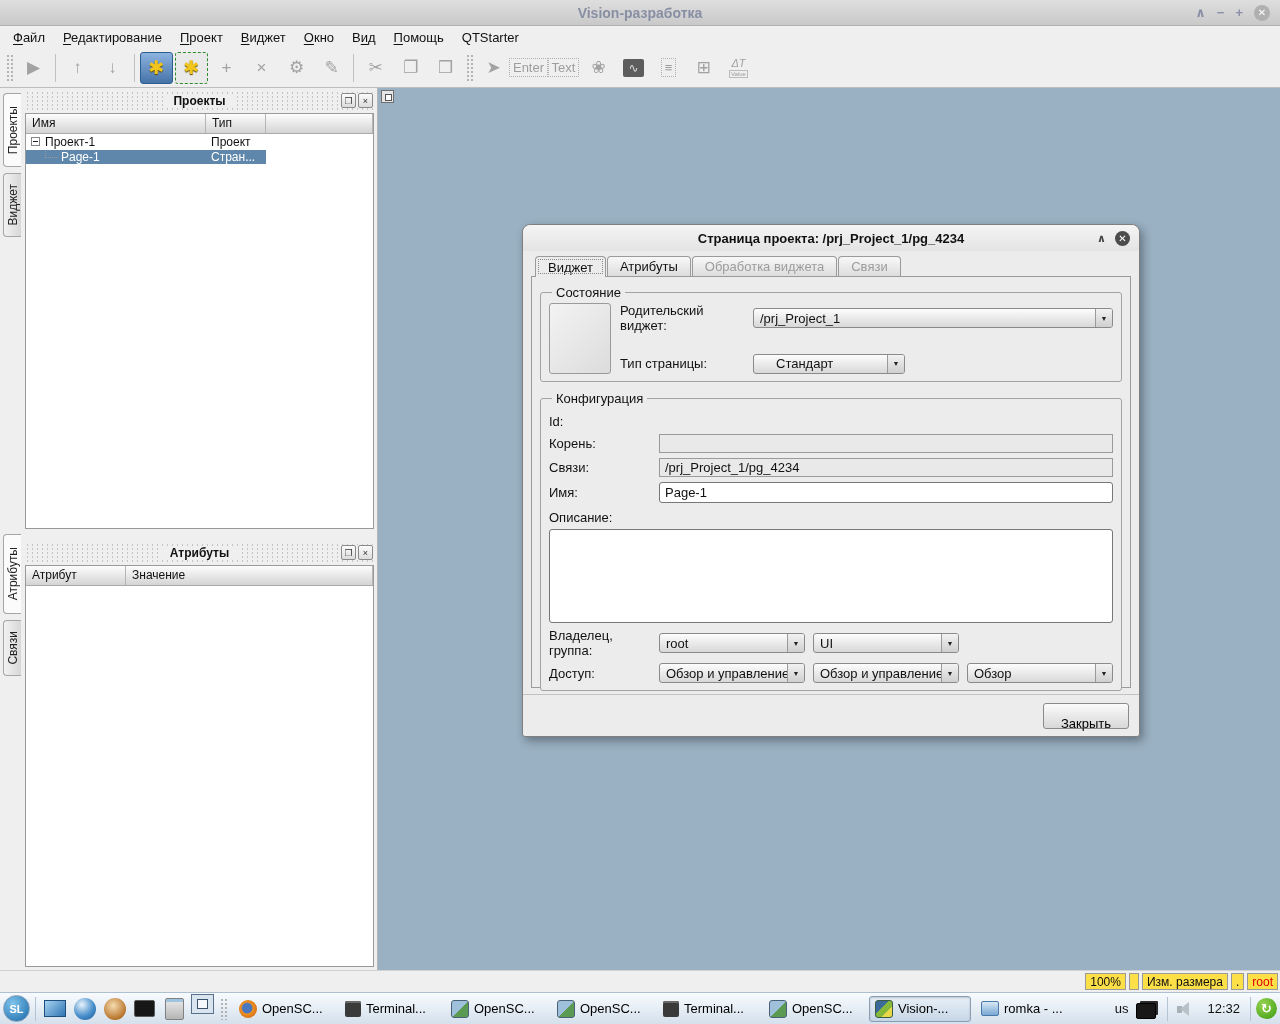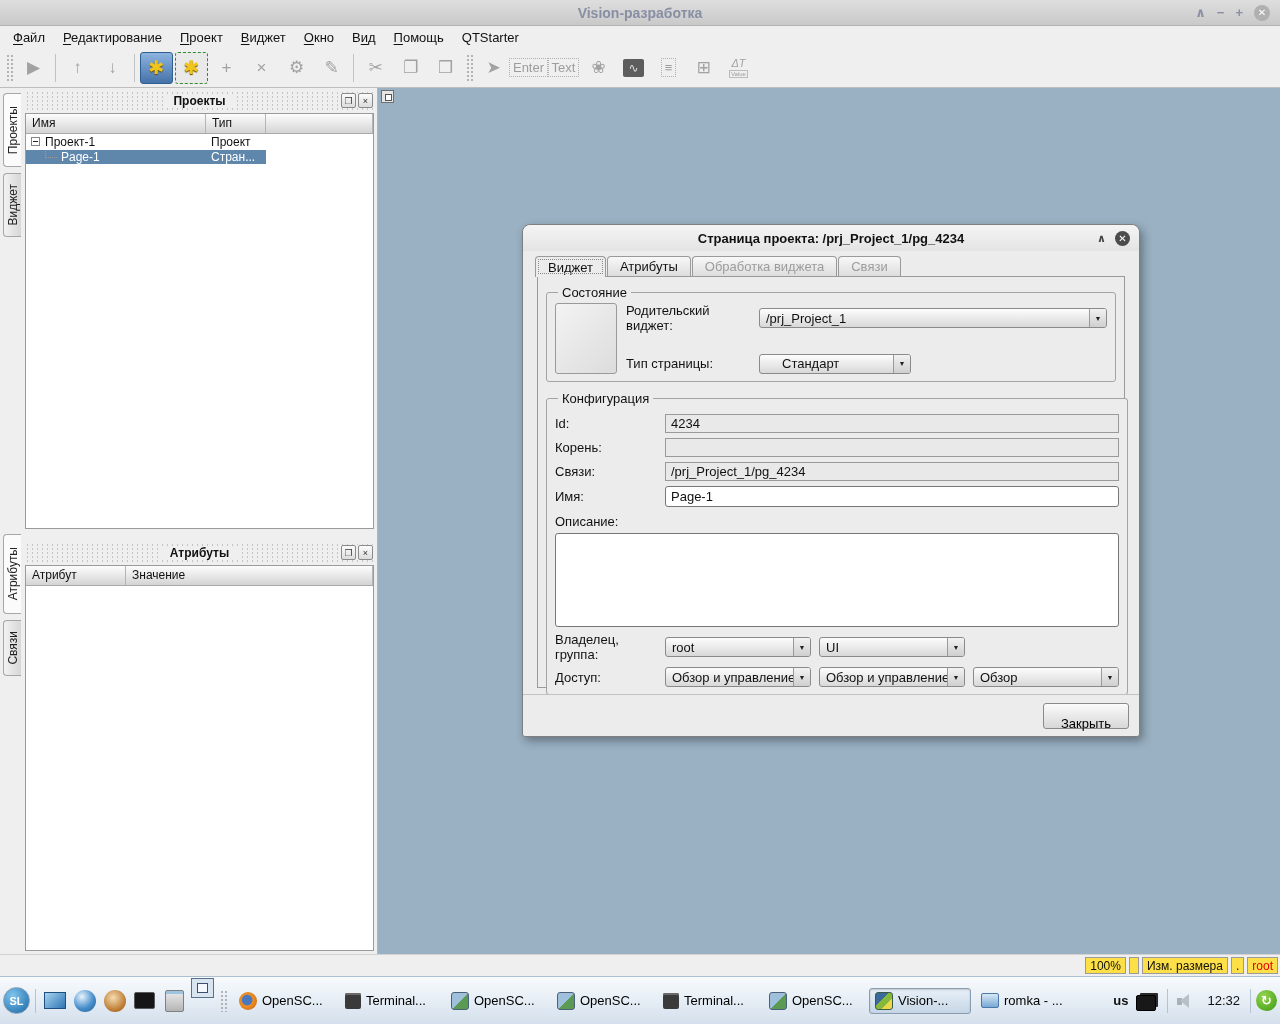--- a/index.html
+++ b/index.html
@@ -87,21 +87,21 @@
   .dlg-btns { position:absolute; right:9px; top:0; height:100%; display:flex; align-items:center; gap:9px; }
   .dlg-shade { color:#444; font-size:11px; font-weight:bold; }
   .dlg-close { width:15px; height:15px; border-radius:50%; background:#4c4c4c; color:#fff; font-size:10px;
                display:flex; align-items:center; justify-content:center; }
   .dlg-tabs { display:flex; flex:none; padding:5px 0 0 12px; position:relative; z-index:2; }
   .dtab { height:20px; padding:0 12px; display:flex; align-items:center; font-size:13px; margin-right:1px;
           border:1px solid #9a9a9a; border-bottom:none; border-radius:4px 4px 0 0;
           background:linear-gradient(#f8f8f8,#dddddd); }
   .dtab.active { background:#ececec; height:21px; margin-bottom:-1px; outline:1px dotted #8a8a8a; outline-offset:-4px; }
   .dtab.disabled { color:#9c9c9c; }
-  .dlg-pane { flex:1; margin:0 14px; border:1px solid #9a9a9a; background:#ececec; padding:8px; display:flex; flex-direction:column; min-height:0; }
+  .dlg-pane { flex:1; margin:0 8px; border:1px solid #9a9a9a; background:#ececec; padding:8px; display:flex; flex-direction:column; min-height:0; }
   fieldset { border:1px solid #a3a3a3; border-radius:3px; padding:3px 8px 7px; background:#ececec; }
   legend { font-size:13px; padding:0 4px; margin-left:3px; }
   .fs-state { flex:none; }
   .fs-config { flex:1; margin-top:9px; display:flex; flex-direction:column; }
   .state-grid { display:flex; gap:9px; }
   .preview-btn { width:62px; height:71px; flex:none; border:1px solid #9a9a9a; border-radius:3px; background:linear-gradient(135deg,#f3f3f3,#dcdcdc); }
   .state-rows { flex:1; display:flex; flex-direction:column; justify-content:space-between; min-width:0; }
   .frow { display:flex; align-items:center; min-height:21px; }
   .frow > label { width:133px; flex:none; font-size:13px; }
   .checkbox { width:13px; height:13px; border:1px solid #767676; background:#fff; border-radius:1px; }
@@ -126,21 +126,21 @@
          background:linear-gradient(#fbfbfb,#d7d7d7); font-family:inherit; }
 
   
   .statusbar { height:22px; flex:none; background:#efefef; border-top:1px solid #d2d2d2; display:flex; align-items:center;
                justify-content:flex-end; gap:3px; padding:0 2px; font-size:12px; }
   .sb-box { height:17px; border:1px solid #9a9a9a; background:#fde047; display:flex; align-items:center; padding:0 4px; }
   .sb-spacer { width:7px; }
   .sb-user { color:#e00000; }
 
   
-  .taskbar { height:48px; flex:none; background:linear-gradient(#f8fbfe,#d4e0ec); border-top:1px solid #aebfd0;
+  .taskbar { height:32px; flex:none; background:linear-gradient(#f8fbfe,#d4e0ec); border-top:1px solid #aebfd0;
              display:flex; align-items:center; padding:0 3px; gap:3px; }
   .start-btn { width:27px; height:27px; flex:none; border-radius:50%; border:1px solid #8aa0b8; color:#fff; font-weight:bold; font-size:11px;
                background:radial-gradient(circle at 35% 30%,#7fc4ec,#1667a8); display:flex; align-items:center; justify-content:center; }
   .tb-sep { width:1px; height:24px; background:#b4c3d4; margin:0 2px; flex:none; }
   .launcher { width:27px; height:27px; flex:none; display:flex; align-items:center; justify-content:center; }
   .ticon { flex:none; }
   .ticon-desktop { width:22px; height:17px; background:linear-gradient(135deg,#a8d4f0,#2e74b4); border:1px solid #1f4f7f; }
   .ticon-globe { width:22px; height:22px; border-radius:50%; background:radial-gradient(circle at 36% 30%,#e8f4fc,#4a90cc 55%,#1a5a96); }
   .ticon-bird { width:22px; height:22px; border-radius:50%; background:radial-gradient(circle at 42% 35%,#f6dcb0,#b8752c 70%,#8a4a10); }
   .ticon-blackterm { width:21px; height:17px; background:#161616; border:1px solid #5a5a5a; border-radius:2px; }
@@ -150,21 +150,21 @@
   .pager::after { content:""; width:9px; height:8px; border:1px solid #3a506a; background:#f4f8fc; }
   .task { width:102px; height:26px; flex:none; display:flex; align-items:center; gap:5px; padding:0 5px; border-radius:3px;
           font-size:13px; background:transparent; border:1px solid transparent; font-family:inherit; }
   .task.active { border:1px solid #8a9cb0; background:linear-gradient(#e8f0f8,#c6d6e6); box-shadow:inset 0 1px 2px rgba(0,0,0,.18); }
   .task-label { white-space:nowrap; overflow:hidden; }
   .ticon-firefox { width:18px; height:18px; border-radius:50%; background:radial-gradient(circle at 45% 45%,#4a78c0 0 34%,#f09020 42%,#c05810); }
   .ticon-terminal { width:16px; height:16px; background:#3a3a3a; border-radius:2px; box-shadow:inset 0 2px 0 #6a6a6a; }
   .ticon-openscada { width:18px; height:18px; border-radius:3px; border:1px solid #4a6078; background:linear-gradient(135deg,#9ec0da 0 52%,#5a9a52 52%); }
   .ticon-vision { width:18px; height:18px; border-radius:3px; border:1px solid #3a5a44; background:linear-gradient(135deg,#3a6a9a 0 38%,#86b83c 38% 68%,#e8d84a 68%); }
   .ticon-home { width:18px; height:15px; background:linear-gradient(#d8e8f4,#78a8d4); border:1px solid #4a78a8; border-radius:2px; }
-  .layout-ind { font-weight:bold; font-size:13px; margin:0 5px; }
+  .layout-ind { font-weight:normal; font-size:13px; margin:0 5px; }
   .ticon-display { width:20px; height:16px; background:#181818; border:1px solid #000; border-radius:2px; box-shadow:3px -3px 0 -1px #2a2a2a; margin:4px 6px 0 0; }
   .ticon-volume { width:18px; height:16px; position:relative; margin:0 4px; }
   .ticon-volume::before { content:""; position:absolute; left:0; top:5px; width:5px; height:7px; background:#a8b0b8; }
   .ticon-volume::after { content:""; position:absolute; left:3px; top:1px; border-top:7px solid transparent; border-bottom:7px solid transparent; border-right:9px solid #b8c0c8; }
   .clock { font-size:13px; margin:0 5px; }
   .ticon-logout { width:21px; height:21px; border-radius:50%; background:radial-gradient(circle at 35% 30%,#96d450,#3a9a10);
                   color:#fff; font-size:13px; font-weight:bold; display:flex; align-items:center; justify-content:center; }
 </style>
 </head>
 <body>
@@ -369,21 +369,20 @@
                   </span>
                 </div>
               </div>
             </div>
           </fieldset>
 
           <fieldset class="fs-config">
             <legend>Конфигурация</legend>
             <div class="crow">
               <label>Id:</label>
-              <input class="field" readonly="" value="4234" style="">
             </div>
             <div class="crow">
               <label>Корень:</label>
               <input class="field" readonly="" value="" style="">
             </div>
             <div class="crow">
               <label>Связи:</label>
               <input class="field" readonly="" value="/prj_Project_1/pg_4234" style="">
             </div>
             <div class="crow">

